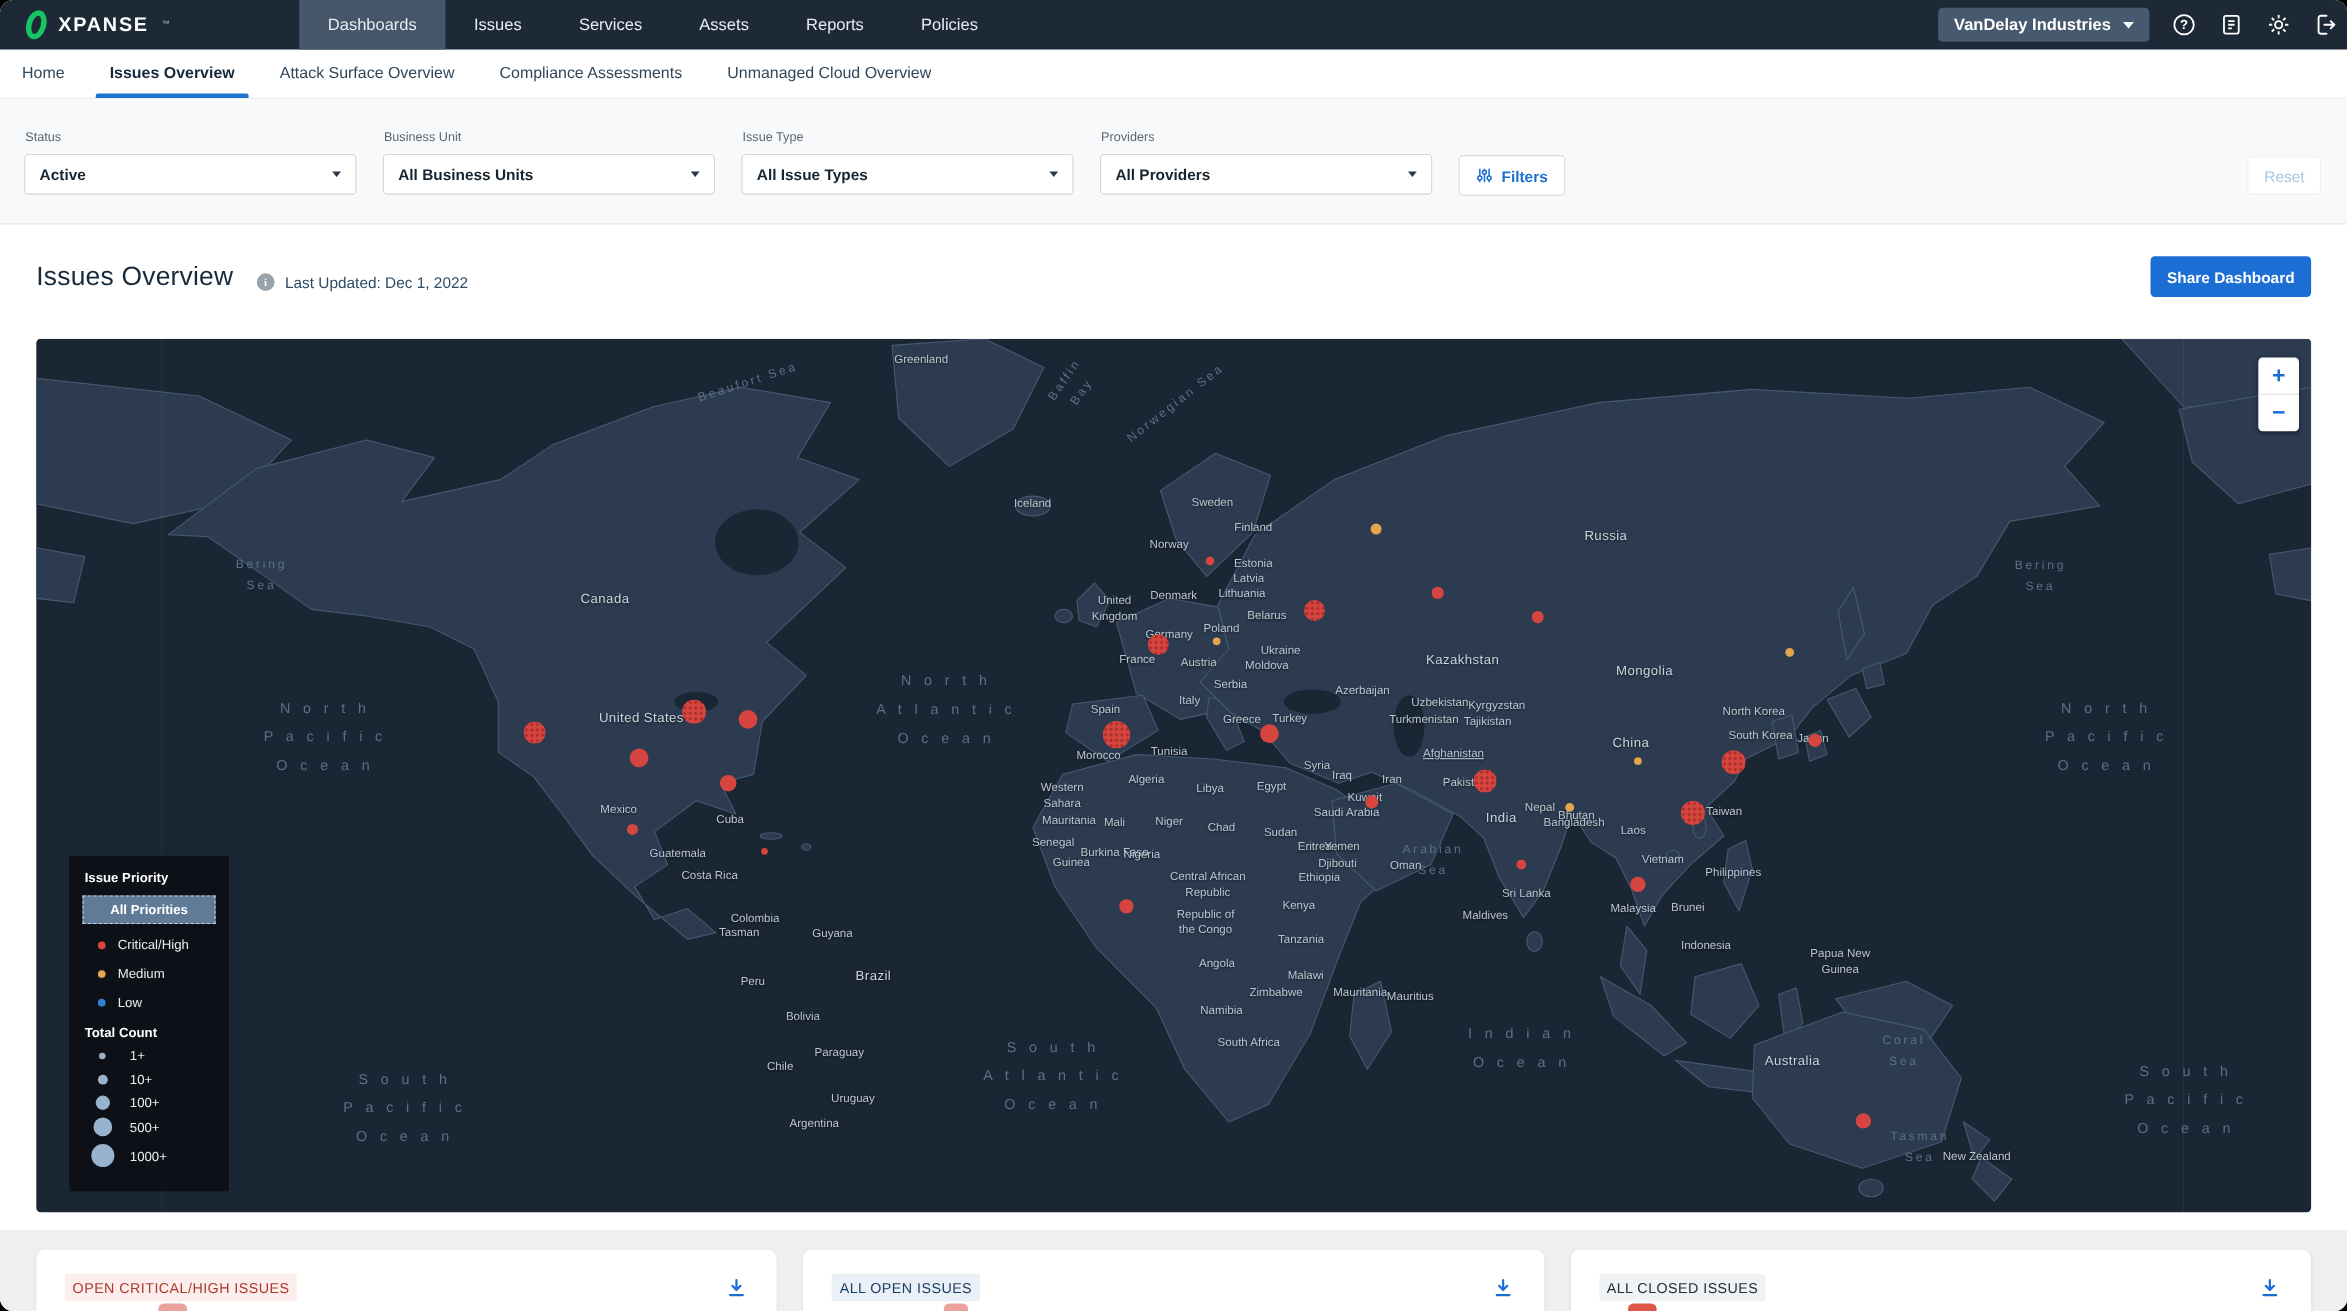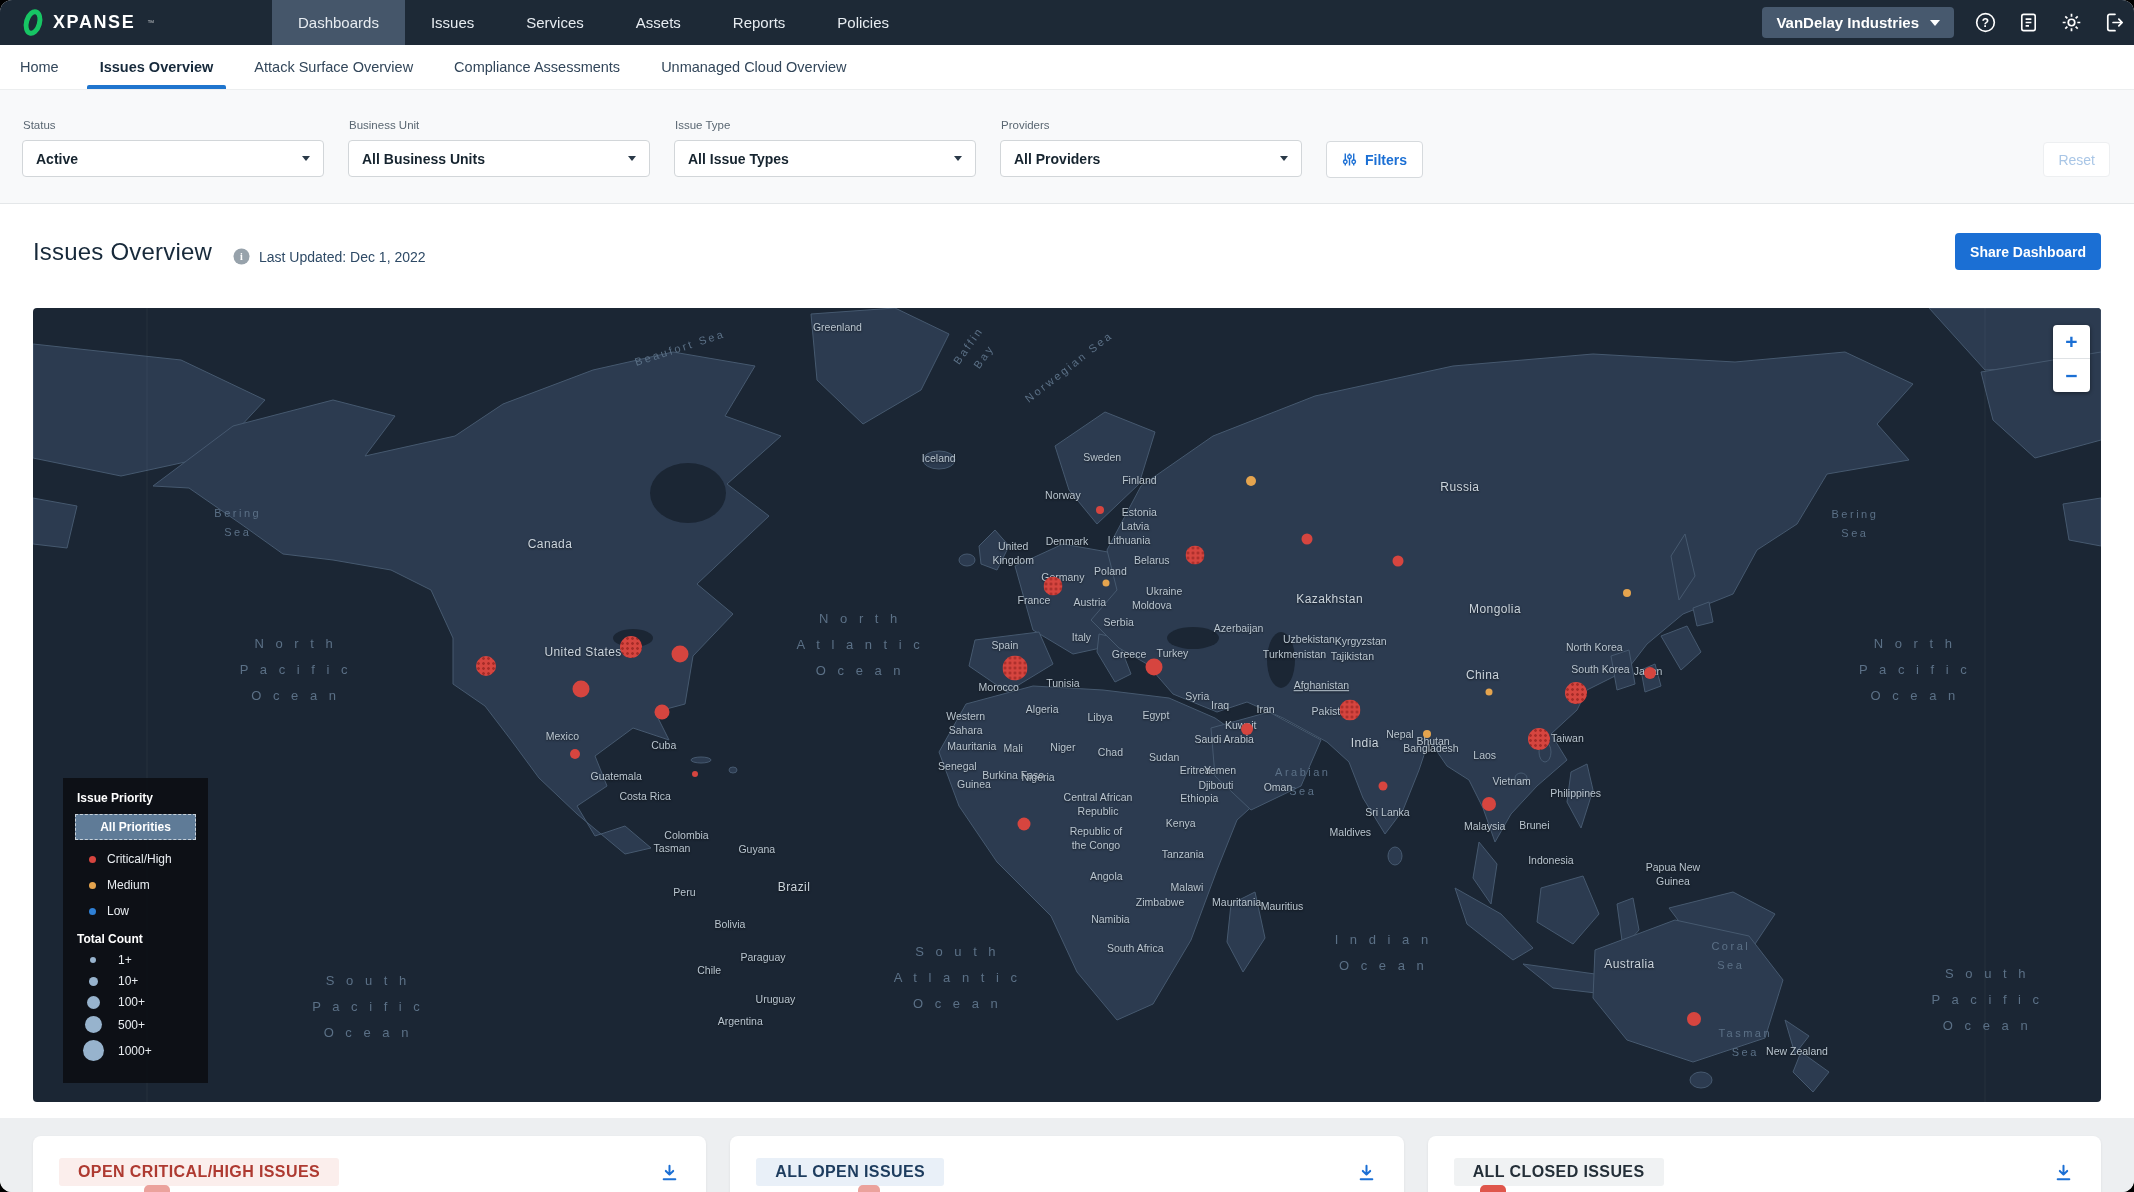--- a/index.html
+++ b/index.html
@@ -78,21 +78,21 @@
   .zoomctl{position:absolute;top:17px;right:11px;width:37px;background:#fff;border-radius:4px;box-shadow:0 1px 4px rgba(0,0,0,.45);overflow:hidden;}
   .zoom-btn{height:33px;display:flex;align-items:center;justify-content:center;color:#1b6fd4;font-size:21px;font-weight:bold;cursor:pointer;}
   .zoom-div{height:1px;background:#dfe2e5;}
 
   
   .bottom{position:absolute;left:0;right:0;top:1118px;height:74px;background:#edeff1;z-index:26;}
   .cards{position:absolute;left:33px;right:33px;top:18px;display:flex;gap:24px;}
   .card{flex:1;background:#fff;border-radius:8px;box-shadow:0 1px 3px rgba(0,0,0,.07);height:130px;position:relative;
         padding:22px 26px;box-sizing:border-box;}
   .card-head{display:flex;justify-content:space-between;align-items:center;}
-  .pill{font-size:16px;font-weight:bold;letter-spacing:.4px;padding:5px 19px;border-radius:3px;white-space:nowrap;}
+  .pill{font-size:13px;font-weight:normal;letter-spacing:.4px;padding:5px 7px;border-radius:3px;white-space:nowrap;}
   .dl-btn{width:22px;height:22px;display:flex;align-items:center;justify-content:center;cursor:pointer;}
   .blob{position:absolute;top:49px;height:34px;border-radius:5px;}
 </style>
 </head>
 <body>
 
 <div class="page">
 
   <div class="topbar">
     <div class="brand">

